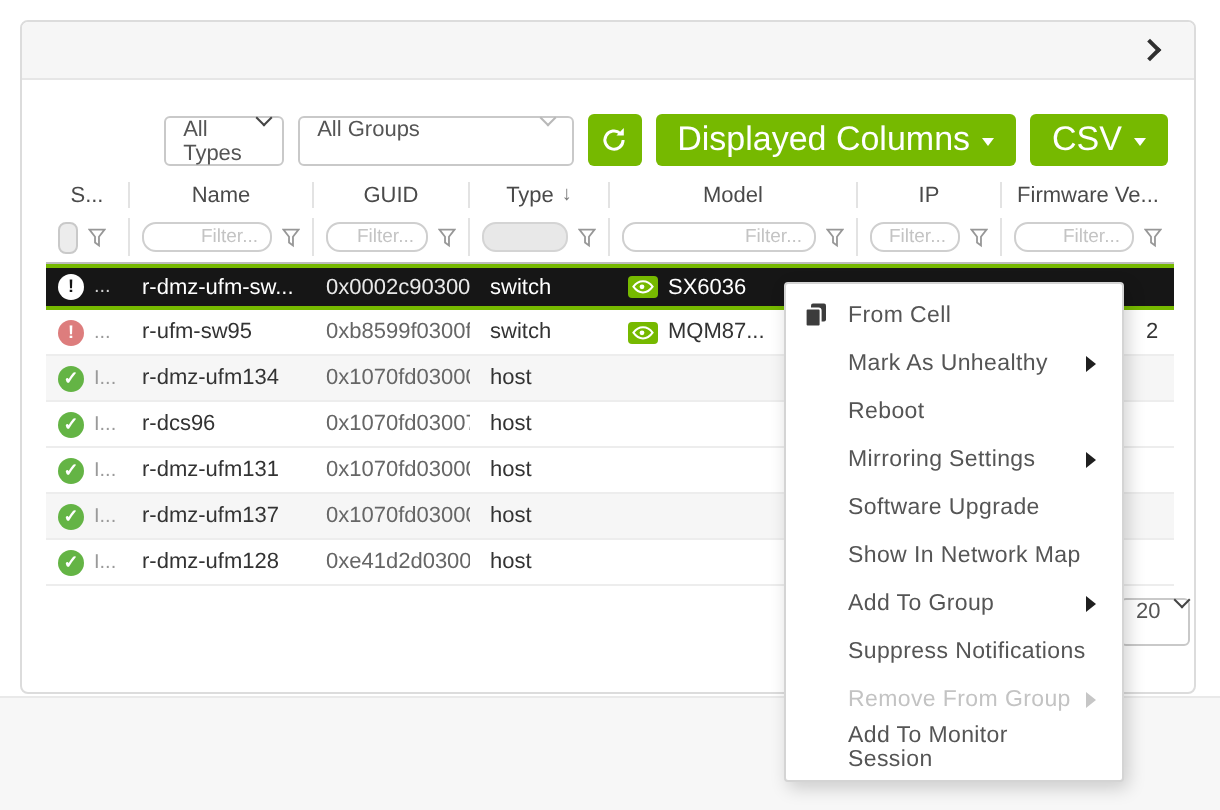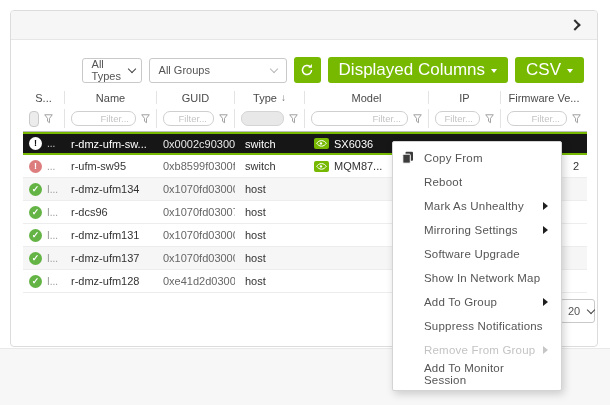--- a/index.html
+++ b/index.html
@@ -12,21 +12,21 @@
     background:#f7f7f7;border-top:1px solid #e9e9e9;}
   
   .card{position:absolute;left:10px;top:10px;width:588px;height:337px;
     background:#fff;border:1px solid #dcdcdc;border-radius:4px;box-sizing:border-box;}
   .card-header{height:28px;background:#f6f6f6;border-bottom:1px solid #e6e6e6;
     border-radius:3px 3px 0 0;position:relative;}
   .collapse-chevron{position:absolute;right:18px;top:10px;width:6px;height:6px;
     border-top:2px solid #2f2f2f;border-right:2px solid #2f2f2f;transform:rotate(45deg);cursor:pointer;}
   
   .toolbar{position:absolute;top:46px;right:13px;display:flex;gap:7px;align-items:center;height:26px;}
-  .select{display:flex;align-items:center;justify-content:space-between;gap:8px;
+  .select{display:flex;justify-content:space-between;gap:8px;
     border:1px solid #c9c9c9;border-radius:3px;background:#fff;font-size:11px;color:#555;
     padding:0 9px;height:25px;box-sizing:border-box;cursor:pointer;}
   .select.sm{width:60px;}
   .select.lg{width:138px;}
   .chev{width:5px;height:5px;border-right:1.6px solid #444;border-bottom:1.6px solid #444;
     transform:rotate(45deg);margin-top:-3px;flex:0 0 auto;}
   .chev.light{border-color:#b8b8b8;}
   .btn{display:flex;align-items:center;gap:6px;background:#76b900;color:#fff;border:none;
     border-radius:3px;height:26px;font-size:17px;padding:0 11px;font-family:inherit;cursor:pointer;}
   .btn.icon-btn{width:27px;padding:0;justify-content:center;}
@@ -338,28 +338,28 @@
 </div>
 
 <div class="context-menu" id="ctxmenu">
     <div class="mitem">
       <span class="micon">
         <svg width="12" height="13" viewBox="0 0 12 13">
           <rect x="3.5" y="0.8" width="7.5" height="9" rx="1" fill="#3c3c3c"></rect>
           <rect x="0.8" y="3.2" width="7.5" height="9" rx="1" fill="#3c3c3c" stroke="#fff" stroke-width="1"></rect>
         </svg>
       </span>
-      <span>Copy From</span>
-    </div>
-    <div class="mitem">
-      <span>Reboot</span>
+      <span>From Cell</span>
     </div>
     <div class="mitem">
       <span>Mark As Unhealthy</span>
       <span class="sub-arrow"></span>
+    </div>
+    <div class="mitem">
+      <span>Reboot</span>
     </div>
     <div class="mitem">
       <span>Mirroring Settings</span>
       <span class="sub-arrow"></span>
     </div>
     <div class="mitem">
       <span>Software Upgrade</span>
     </div>
     <div class="mitem">
       <span>Show In Network Map</span>

